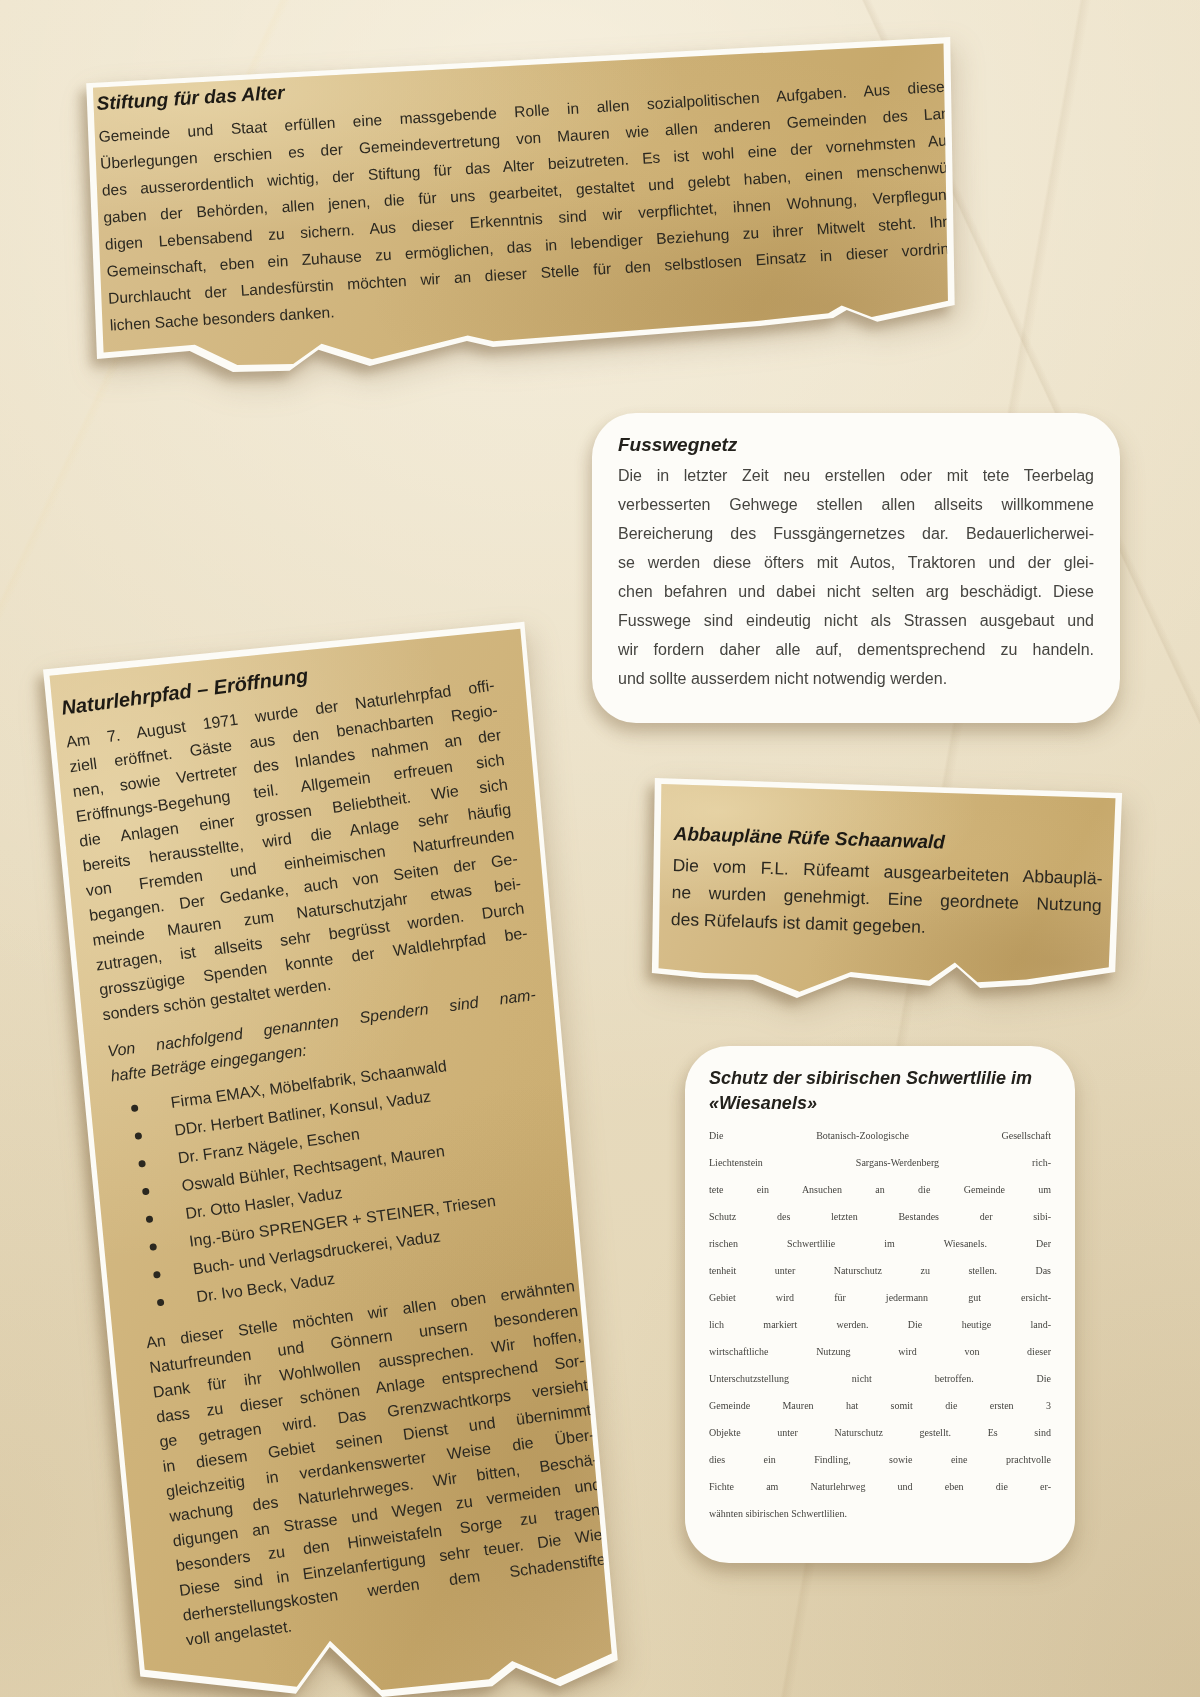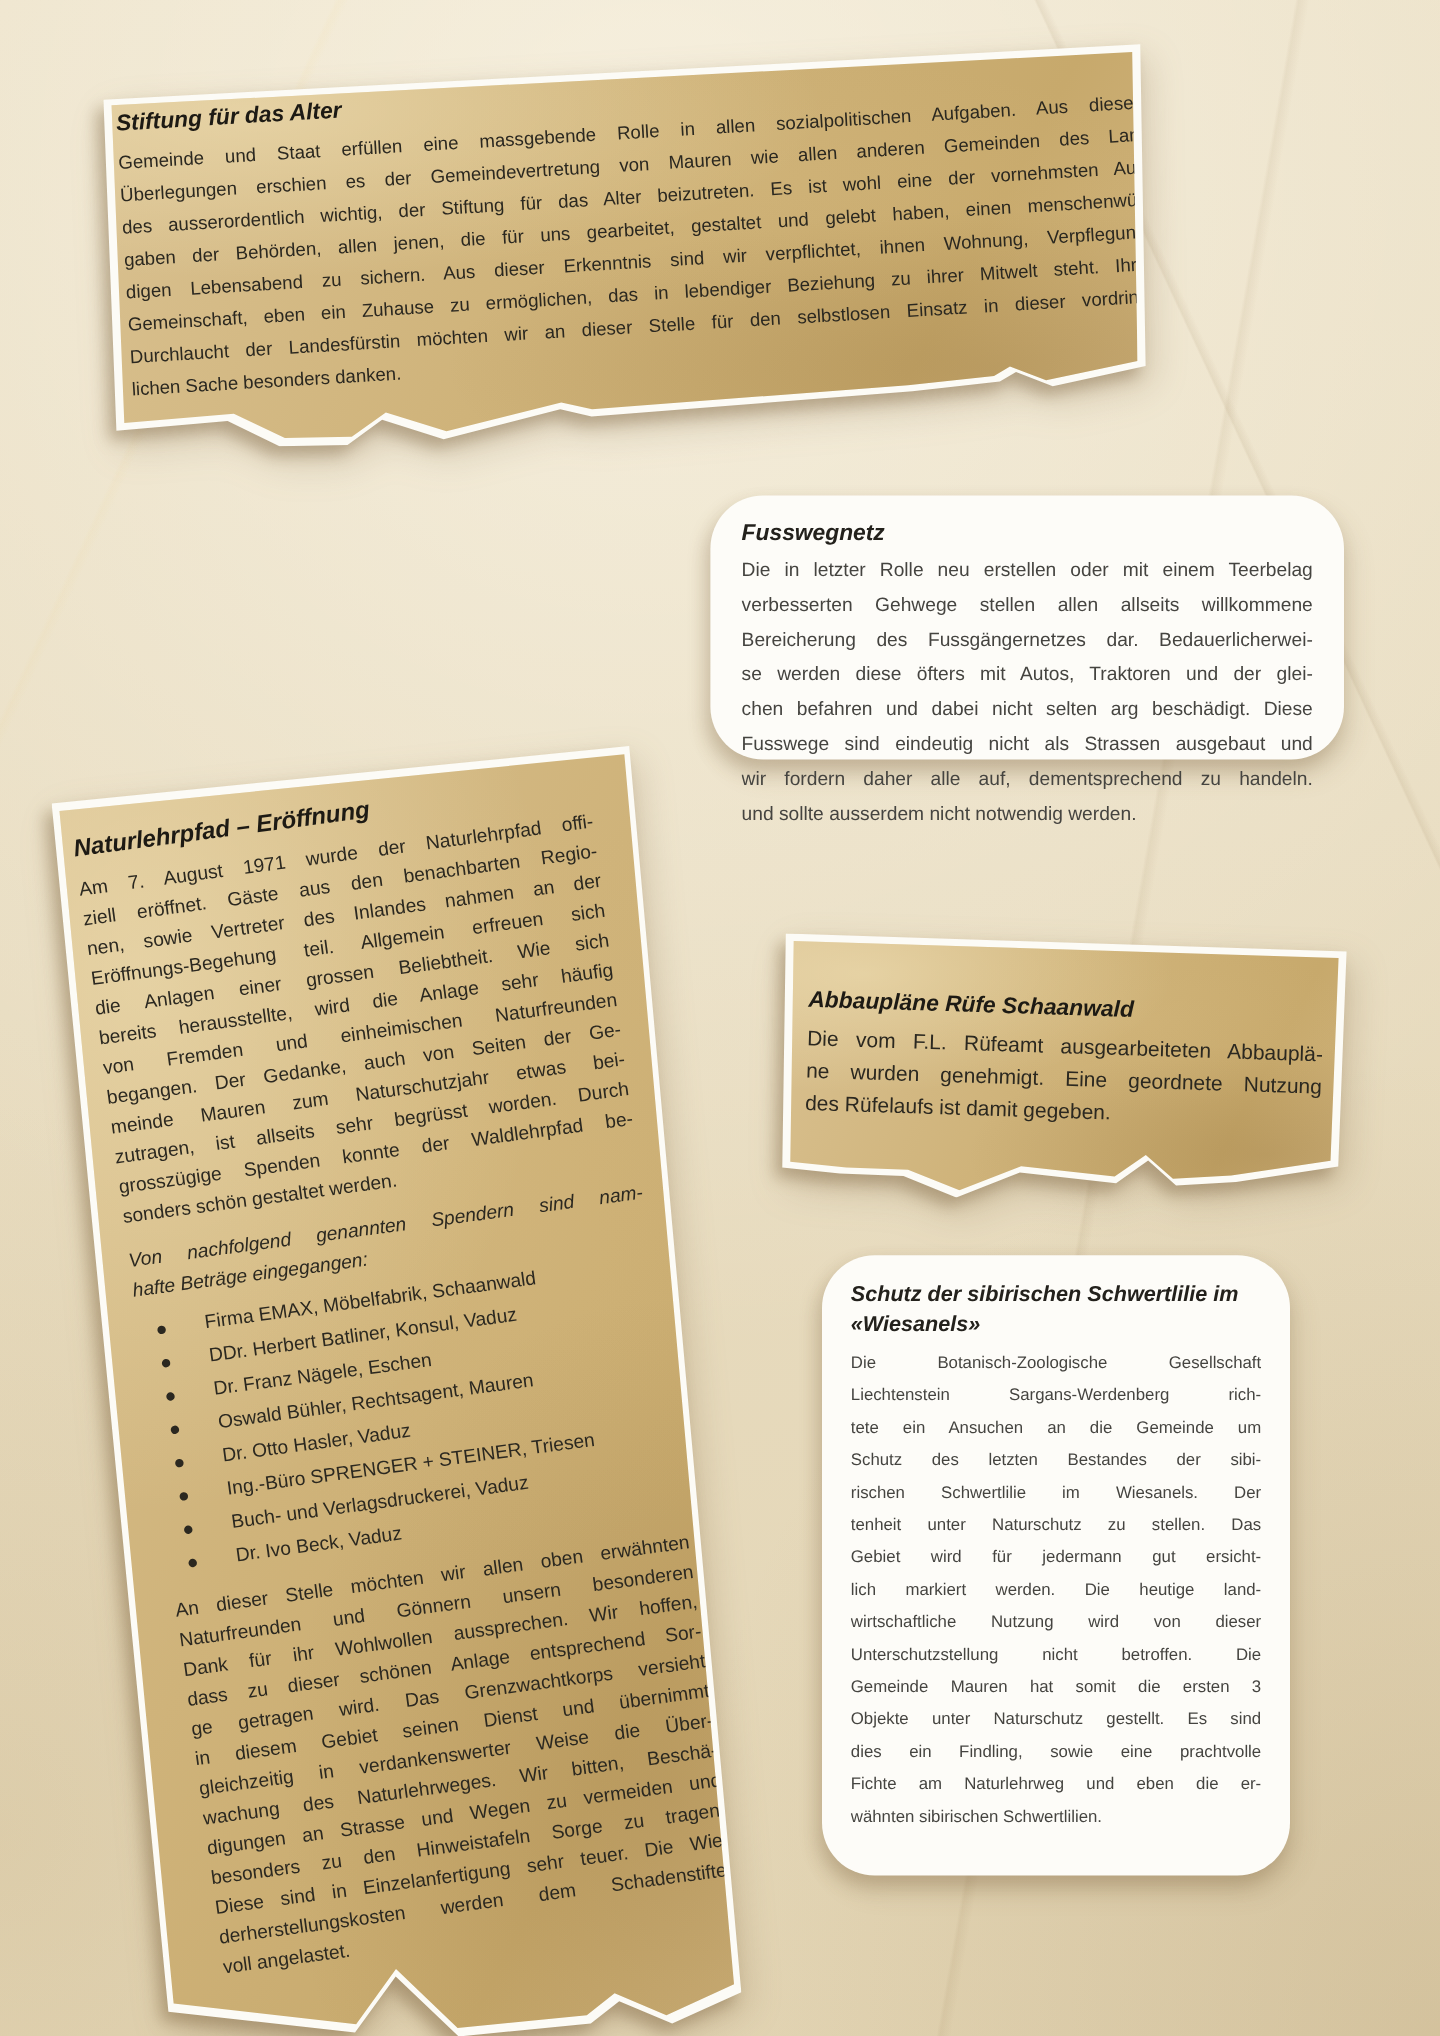--- a/index.html
+++ b/index.html
@@ -45,29 +45,29 @@
   .bullets .dot{position:absolute;left:16px;top:11px;width:7px;height:7px;border-radius:50%;background:#2b2820;}
   .para3{margin-top:12px;}
   
   .txt-abbau{left:27px;top:53px;width:430px;transform:rotate(1.8deg);transform-origin:0 0;}
   .txt-abbau .scrap-title{font-size:19px;line-height:24px;margin-bottom:6px;}
   .txt-abbau .ln{font-size:17.5px;line-height:27px;height:27px;}
   
   .card{position:absolute;background:#fdfcf8;border-radius:44px;color:#454440;
     box-shadow:-4px 8px 14px rgba(120,94,58,.26), 5px 12px 22px rgba(120,94,58,.16);}
   .card-title{font-weight:bold;font-style:italic;color:#23211c;}
-  .card-fussweg{left:592px;top:413px;width:528px;height:220px;padding:0;}
+  .card-fussweg{left:592px;top:413px;width:528px;height:310px;padding:0;}
   .card-fussweg .inner{padding:20px 26px 0 26px;}
   .card-fussweg .card-title{font-size:19px;line-height:24px;margin-bottom:4px;}
   .card-fussweg .ln{font-size:16px;line-height:29px;height:29px;}
   .card-lilie{left:685px;top:1046px;width:390px;height:517px;}
   .card-lilie .inner{padding:20px 24px 0 24px;}
   .card-lilie .card-title-lines .ln{font-size:18px;line-height:25px;height:25px;font-weight:bold;font-style:italic;color:#23211c;text-align:left;text-align-last:left;}
   .card-lilie .body{margin-top:6px;}
-  .card-lilie .body .ln{font-size:14px;line-height:27px;height:27px;}
+  .card-lilie .body .ln{font-size:10px;line-height:27px;height:27px;font-family:Liberation Serif, serif;}
 </style>
 </head>
 <body>
 
 <div class="page">
 
   <div class="scrap" style="left:70px;top:24px;width:900px;height:350px;">
     <div class="rim" style="clip-path:polygon(1.8% 16.9%, 97.8% 3.7%, 98.3% 80.3%, 89.7% 85.1%, 86.3% 81.7%, 84.8% 84%, 76.7% 86.3%, 47% 92.3%, 44.1% 90.6%, 33.3% 97.7%, 27.6% 93.1%, 24.4% 99.1%, 18.1% 99.4%, 13.3% 93.4%, 3% 95.7%);"></div>
     <div class="fill" style="clip-path:polygon(1.8% 16.9%, 97.8% 3.7%, 98.3% 80.3%, 89.7% 85.1%, 86.3% 81.7%, 84.8% 84%, 76.7% 86.3%, 47% 92.3%, 44.1% 90.6%, 33.3% 97.7%, 27.6% 93.1%, 24.4% 99.1%, 18.1% 99.4%, 13.3% 93.4%, 3% 95.7%);">
       <div class="txt txt-stiftung">
@@ -83,21 +83,21 @@
             <div class="ln ln-last">lichen Sache besonders danken.</div>
           </div>
       </div>
     </div>
   </div>
 
   <div class="card card-fussweg">
     <div class="inner">
       <div class="card-title">Fusswegnetz</div>
       <div class="body">
-          <div class="ln">Die in letzter Rolle neu erstellen oder mit einem Teerbelag</div>
+          <div class="ln">Die in letzter Zeit neu erstellen oder mit tete Teerbelag</div>
           <div class="ln">verbesserten Gehwege stellen allen allseits willkommene</div>
           <div class="ln">Bereicherung des Fussgängernetzes dar. Bedauerlicherwei-</div>
           <div class="ln">se werden diese öfters mit Autos, Traktoren und der glei-</div>
           <div class="ln">chen befahren und dabei nicht selten arg beschädigt. Diese</div>
           <div class="ln">Fusswege sind eindeutig nicht als Strassen ausgebaut und</div>
           <div class="ln">wir fordern daher alle auf, dementsprechend zu handeln.</div>
           <div class="ln ln-last">und sollte ausserdem nicht notwendig werden.</div>
         </div>
     </div>
   </div>

